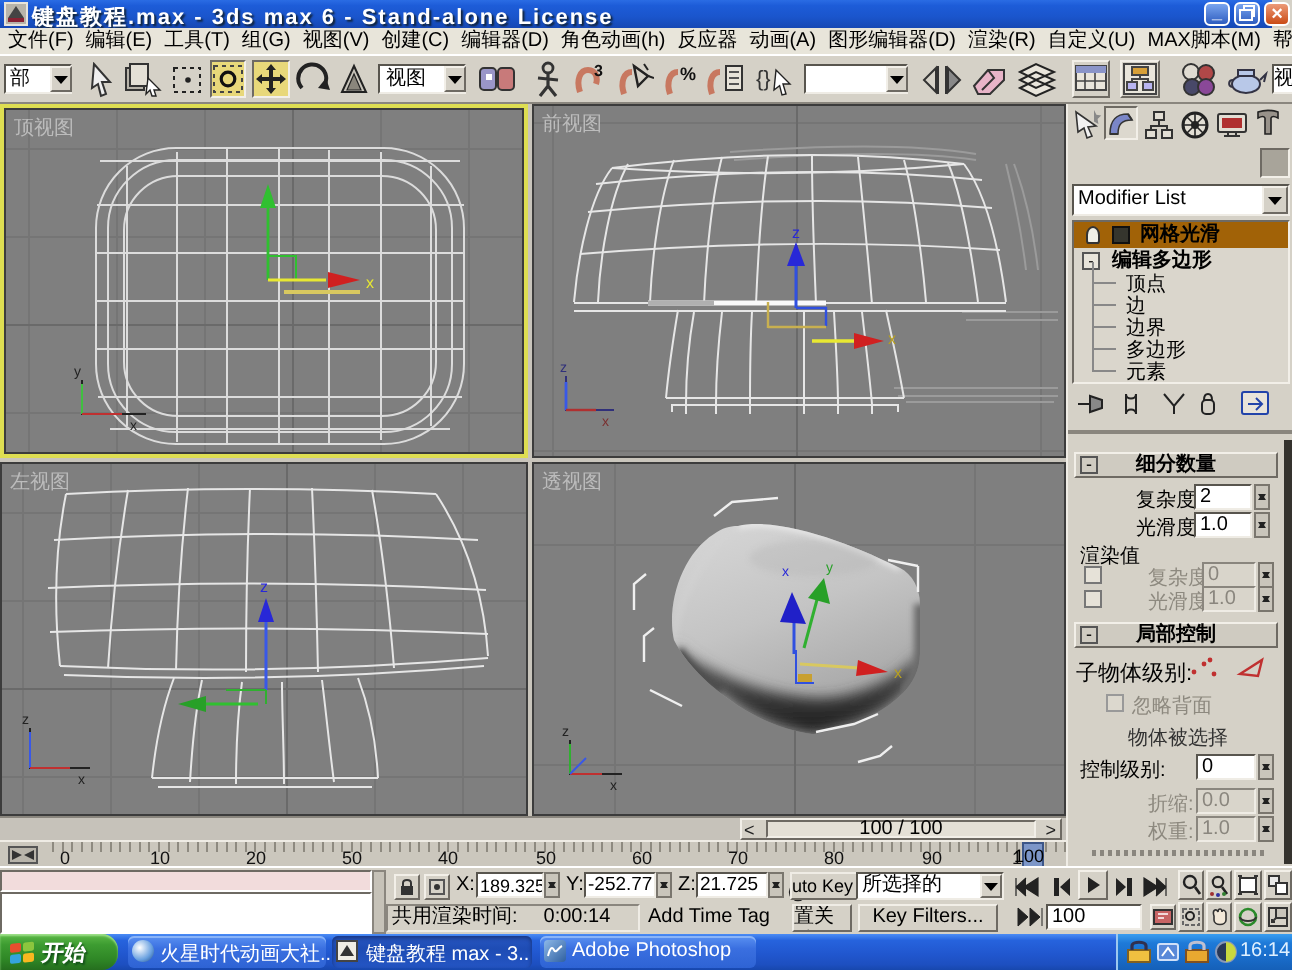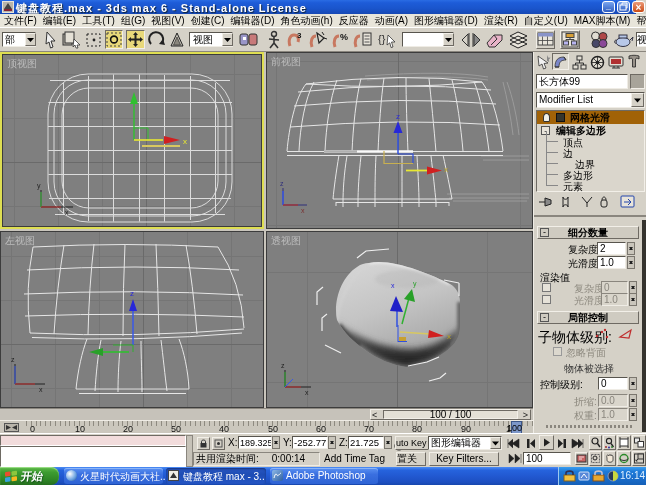--- a/index.html
+++ b/index.html
@@ -386,21 +386,20 @@
       </svg>
  <svg style="left:74px;top:3px" width="16" height="15" viewBox="0 0 16 15">
         <rect x="1" y="2" width="14" height="9" rx="1" fill="#e2ded4" stroke="#333"></rect>
         <rect x="3" y="4" width="10" height="5" fill="#b03030"></rect>
         <path d="M6 11 V13 M10 11 V13 M4 13 H12" stroke="#333"></path>
       </svg>
  <svg style="left:93px;top:2px" width="14" height="16" viewBox="0 0 14 16">
         <path d="M2 2 C5 1 9 1 12 2 L12 5 C10 4 9 4 8.5 5 L8.5 13 L5.5 13 L5.5 5 C5 4 4 4 2 5 Z" fill="#98928a" stroke="#222" stroke-width=".8"></path>
       </svg>
 
- <div class="fld" style="left:2px;top:22px;width:92px;height:15px;font-size:10px;line-height:13px;padding-left:2px">长方体99</div>
  <div class="abs" style="left:96px;top:22px;width:15px;height:15px;background:#a8a49a;border:1px solid;border-color:#6e6a63 #f2efe8 #f2efe8 #6e6a63"></div>
 
  <div class="fld" style="left:2px;top:40px;width:109px;height:16px;font-size:10px;line-height:14px;padding-left:2px">Modifier List</div>
  <div class="btn" style="left:97px;top:41px;width:13px;height:14px">
         <svg width="11" height="12" viewBox="0 0 11 12">
           <path d="M2 4.5 H9 L5.5 8.5 Z" fill="#000"></path>
         </svg>
       </div>
 
  <div class="abs" style="left:2px;top:58px;width:109px;height:82px;background:#dad6cc;border:1px solid;border-color:#6e6a63 #f2efe8 #f2efe8 #6e6a63;font-size:10px;color:#000">
@@ -416,21 +415,21 @@
   <div style="position:relative;height:11px;line-height:11px">
           <span style="position:absolute;left:9px;top:-6px;width:12px;height:11px;border-left:1px solid #888;border-bottom:1px solid #888"></span>
           <span style="position:absolute;left:26px">顶点</span>
         </div>
   <div style="position:relative;height:11px;line-height:11px">
           <span style="position:absolute;left:9px;top:-6px;width:12px;height:11px;border-left:1px solid #888;border-bottom:1px solid #888"></span>
           <span style="position:absolute;left:26px">边</span>
         </div>
   <div style="position:relative;height:11px;line-height:11px">
           <span style="position:absolute;left:9px;top:-6px;width:12px;height:11px;border-left:1px solid #888;border-bottom:1px solid #888"></span>
-          <span style="position:absolute;left:38px">边界</span>
+          <span style="position:absolute;left:26px">边界</span>
         </div>
   <div style="position:relative;height:11px;line-height:11px">
           <span style="position:absolute;left:9px;top:-6px;width:12px;height:11px;border-left:1px solid #888;border-bottom:1px solid #888"></span>
           <span style="position:absolute;left:26px">多边形</span>
         </div>
   <div style="position:relative;height:11px;line-height:11px">
           <span style="position:absolute;left:9px;top:-6px;width:12px;height:11px;border-left:1px solid #888;border-bottom:1px solid #888"></span>
           <span style="position:absolute;left:26px">元素</span>
         </div>
  </div>
@@ -467,21 +466,21 @@
  <div class="abs" style="left:8px;top:231px;width:9px;height:9px;background:#e6e2d8;border:1px solid #777"></div>
  <div class="glab" style="left:40px;top:230px;font-size:10px">复杂度:</div>
  <div class="gfld" style="left:67px;top:229px;width:27px;height:13px;font-size:10px;line-height:11px;padding-left:2px">0</div>
  <div class="spin" style="left:95px;top:229px;height:13px"></div>
  <div class="abs" style="left:8px;top:243px;width:9px;height:9px;background:#e6e2d8;border:1px solid #777"></div>
  <div class="glab" style="left:40px;top:242px;font-size:10px">光滑度:</div>
  <div class="gfld" style="left:67px;top:241px;width:27px;height:13px;font-size:10px;line-height:11px;padding-left:2px">1.0</div>
  <div class="spin" style="left:95px;top:241px;height:13px"></div>
 
  <div class="btn" style="left:3px;top:259px;width:102px;height:13px;background:#cfcbc1;font-weight:bold;font-size:10px;text-align:center;line-height:11px">局部控制<span style="position:absolute;left:2px;top:1px;width:9px;height:9px;border:1px solid #555;font-weight:normal;line-height:7px;font-size:9px">-</span></div>
- <div class="lab" style="left:4px;top:277px;font-size:14px">子物体级别:</div>
+ <div class="lab" style="left:4px;top:277px;font-size:11px">子物体级别:</div>
  <svg style="left:60px;top:276px" width="40" height="12" viewBox="0 0 40 12">
         <g fill="#c03030">
           <circle cx="3" cy="8" r="1.2"></circle>
           <circle cx="8" cy="4" r="1.2"></circle>
           <circle cx="13" cy="9" r="1.2"></circle>
           <circle cx="11" cy="2" r="1.2"></circle>
         </g>
         <path d="M26 9 L37 2 L35 10 Z" fill="none" stroke="#c03030" stroke-width="1.2"></path>
       </svg>
  <div class="abs" style="left:19px;top:295px;width:9px;height:9px;background:#dcd8ce;border:1px solid #999"></div>
@@ -552,21 +551,21 @@
  <div class="fld" style="left:292px;top:2px;width:36px;height:13px;line-height:12px;padding-left:1px;font-size:9.5px">-252.77</div>
  <div class="spin" style="left:328px;top:2px;height:13px"></div>
  <span class="lab" style="left:339px;top:3px">Z:</span>
  <div class="fld" style="left:348px;top:2px;width:36px;height:13px;line-height:12px;padding-left:1px;font-size:9.5px">21.725</div>
  <div class="spin" style="left:384px;top:2px;height:13px"></div>
  <svg style="left:394px;top:5px" width="26" height="14" viewBox="0 0 26 14">
         <circle cx="5" cy="7" r="3.6" fill="none" stroke="#222" stroke-width="2"></circle>
         <path d="M8.5 7 H24 M19 7 V11 M22.5 7 V10" stroke="#222" stroke-width="2"></path>
       </svg>
  <div class="btn" style="left:395px;top:2px;width:34px;height:14px;overflow:hidden;font-size:9px;color:#000;line-height:12px;border-color:#efece5 #6e6a63 #6e6a63 #efece5">uto Key</div>
- <div class="fld" style="left:428px;top:2px;width:74px;height:14px;line-height:12px;padding-left:2px">图形编辑器</div>
+ <div class="fld" style="left:428px;top:2px;width:74px;height:14px;line-height:12px;padding-left:2px">所选择的</div>
  <div class="btn" style="left:490px;top:3px;width:11px;height:12px">
         <svg width="9" height="10" viewBox="0 0 9 10">
           <path d="M1 3.5 H8 L4.5 7.5 Z" fill="#000"></path>
         </svg>
       </div>
  <svg style="left:506px;top:3px" width="14" height="13" viewBox="0 0 14 13">
         <path d="M2 2 V11 M13 2 L6 6.5 L13 11 Z M7 2 L2 6.5 L7 11" fill="#222" stroke="#222" stroke-width=".6"></path>
       </svg>
  <svg style="left:524px;top:3px" width="13" height="13" viewBox="0 0 13 13">
         <path d="M3 2 H5.5 V11 H3 Z M11 2 L6 6.5 L11 11 Z" fill="#222"></path>

